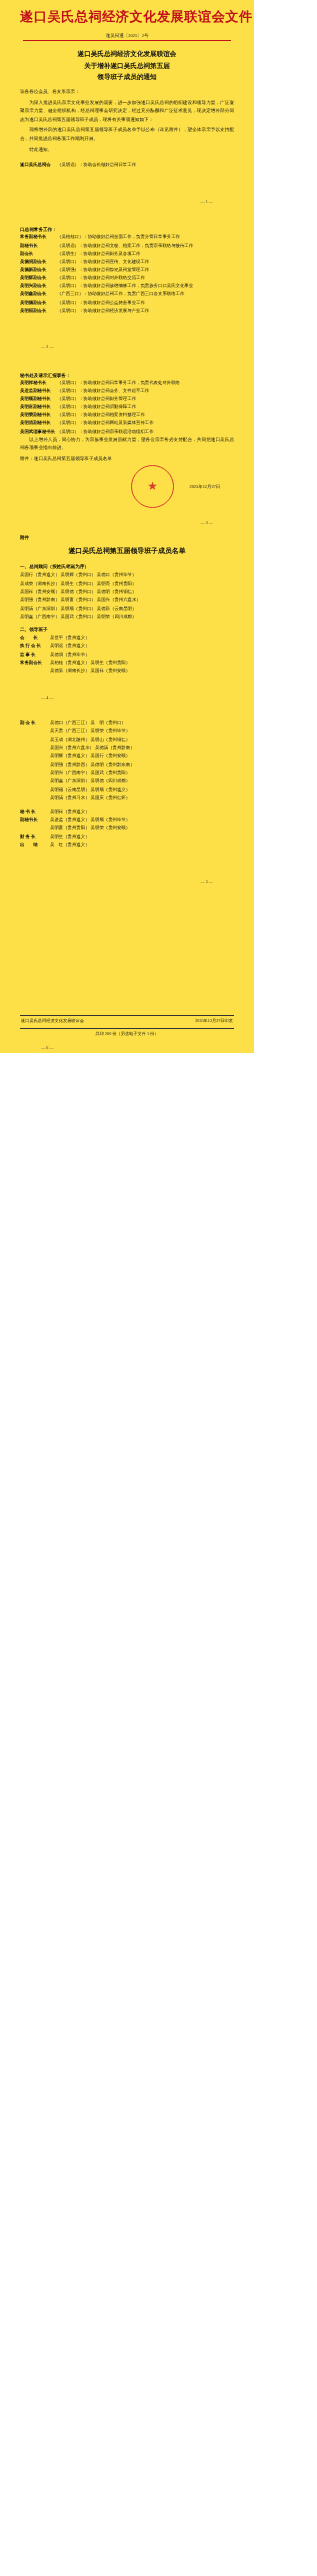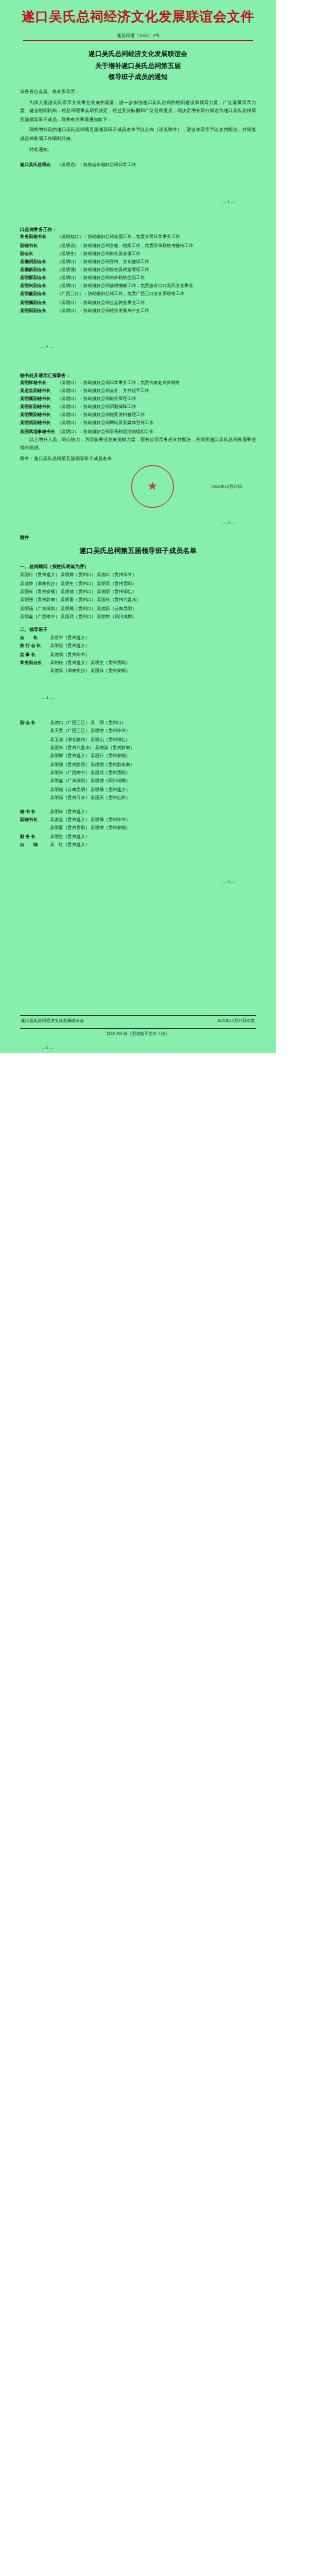--- a/index.html
+++ b/index.html
@@ -6,24 +6,24 @@
     margin: 0;
     padding: 0;
     background: #ffffff;
   }
   body {
     width: 318px;
     font-family: "Liberation Serif", "DejaVu Serif", serif;
     color: #111;
   }
   .page {
-    width: 276px;
+    width: 254px;
     box-sizing: border-box;
     position: relative;
-    background: #86efac;
+    background: #fde047;
     padding: 5.3px 20px 2.1px 20px;
   }
   
   .doc-masthead {
     text-align: center;
     color: #c1121a;
     font-family: "Liberation Serif", "DejaVu Serif", serif;
     font-weight: bold;
     font-size: 13.2px;
     letter-spacing: 0.5px;

